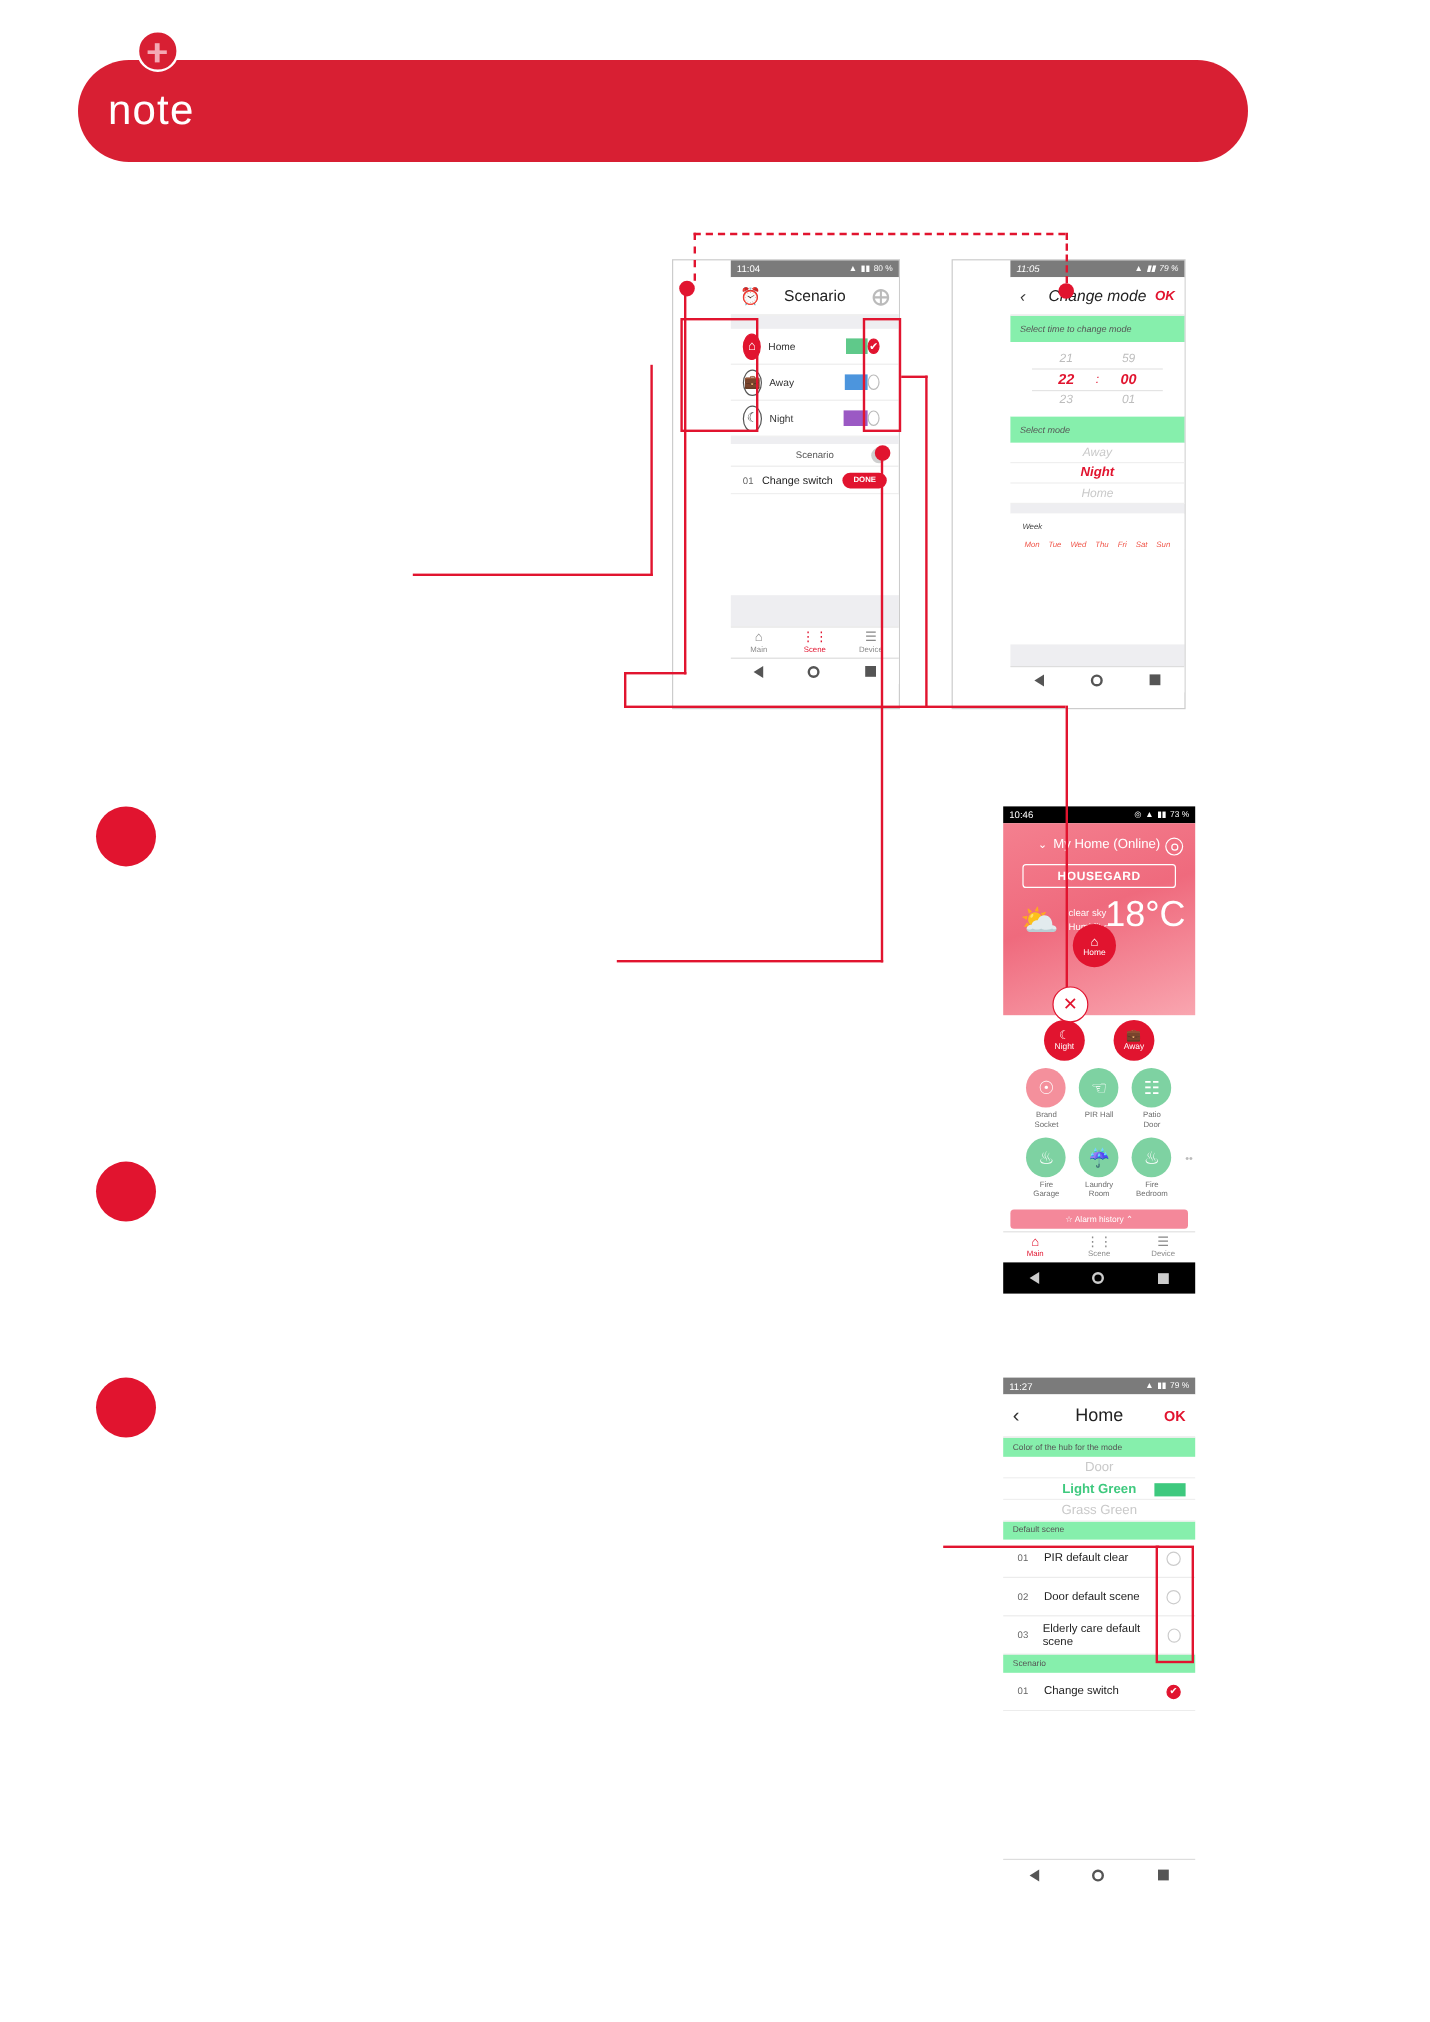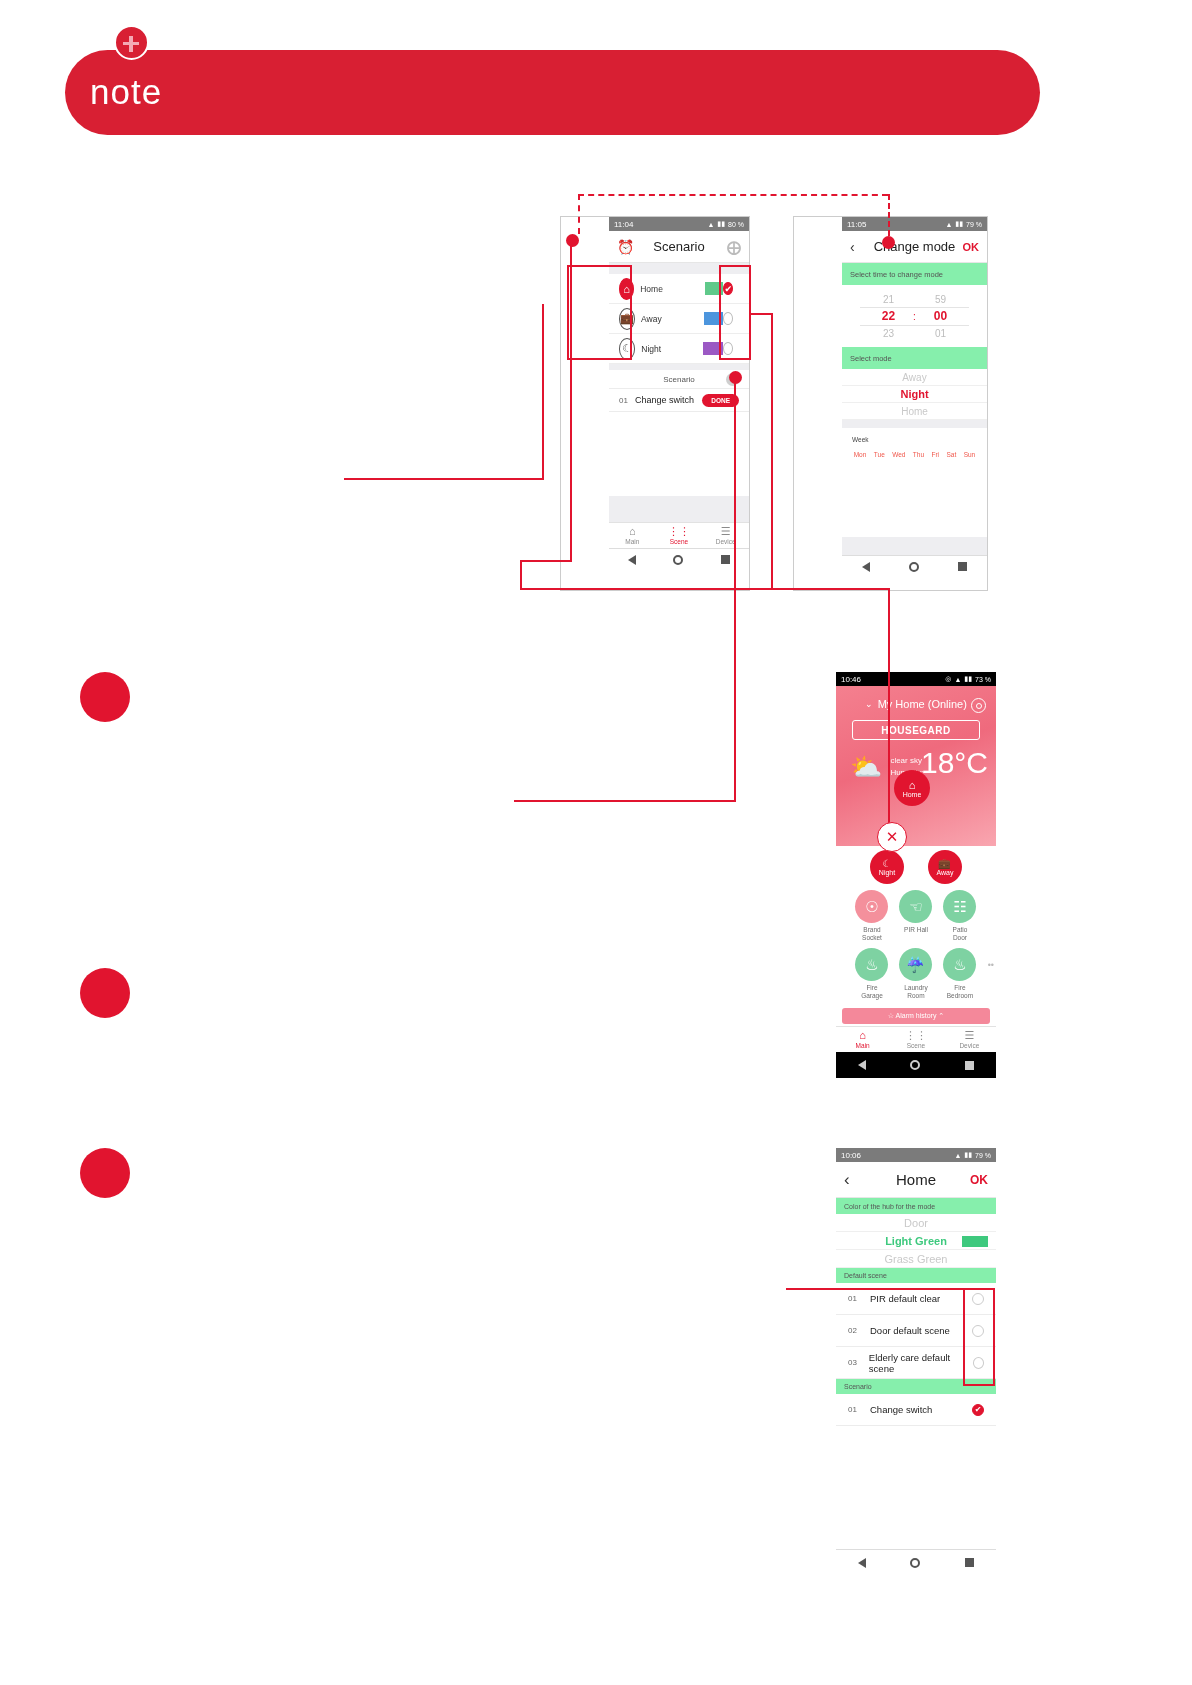--- a/index.html
+++ b/index.html
@@ -105,21 +105,21 @@
   .scn-num{ font-size:8px;color:#666; width:16px;}
   .scn-name{ font-size:9px;color:#222;}
   .done-btn{ margin-left:auto; background:#e1142f; color:#fff;
              font-size:6.5px; font-weight:bold; border-radius:8px;
              padding:3px 9px;}
   .filler{ background:#fff; }
   .grey-strip{ background:#eeeef1; height:26px;}
 
   
   #phone2{ left:793px; top:216px; width:195px; height:375px;
-           border:1px solid #ccc;}
+           border:1px solid #ccc;font-style:italic;}
   .cap-row{ background:#86efac; height:22px; display:flex;align-items:center;
             padding-left:8px; font-size:7.5px; color:#555;}
   .picker{ height:62px; display:flex;align-items:center;
            justify-content:center; position:relative; background:#fff;}
   .pcol{ display:flex;flex-direction:column;align-items:center; width:42px;}
   .pcol div{ font-size:10px;color:#bdbdbd;line-height:17px;}
   .pcol div.sel{ color:#e1142f; font-size:12px; font-weight:bold;}
   .pcolon{ color:#e1142f;font-size:10px;width:10px;text-align:center;}
   .picker:before,.picker:after{content:"";position:absolute;left:18px;
         right:18px;height:1px;background:#e4e4e4;}
@@ -443,21 +443,21 @@
   </div>
   <div class="navbar-sys dark" style="height:26px">
     <span class="nav-tri w"></span>
     <span class="nav-cir w"></span>
     <span class="nav-sq w"></span>
   </div>
 </div>
 
 <div class="phone" id="phone4">
   <div class="statusbar">
-    <span>10:06</span>
+    <span>11:27</span>
     <span class="sb-icons">
       <span>▲</span>
       <span>▮▮</span>
       <span>79 %</span>
     </span>
   </div>
   <div class="appbar" style="height:36px">
     <span class="left-ic" style="font-size:17px">‹</span>
     <span class="title" style="font-size:15px">Home</span>
     <span class="right-ic" style="font-size:12px">OK</span>

